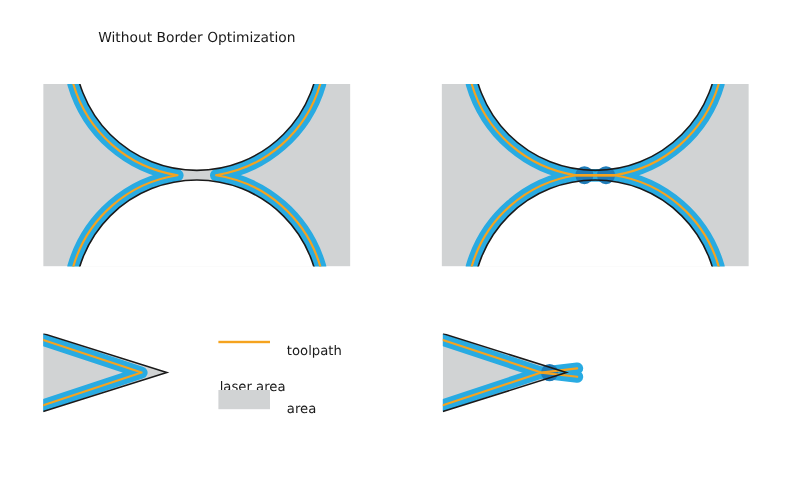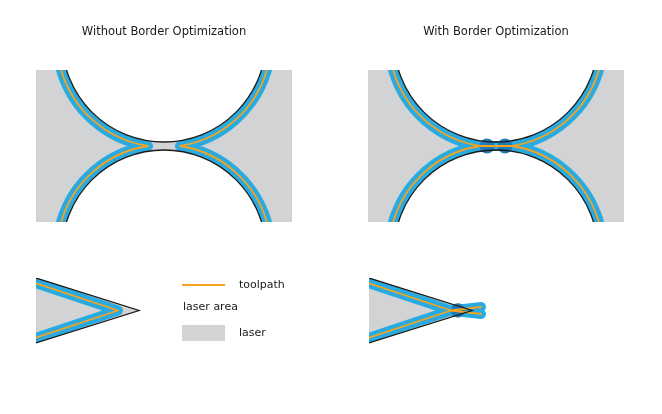--- a/index.html
+++ b/index.html
@@ -25,29 +25,28 @@
   .outline { fill:none; stroke:var(--outline,#1a1a1a); stroke-width:1.3; }
   .overlap { fill:var(--laser-overlap,#1f7cb8); }
   
   .legend-row { position:absolute; left:182px; height:16px; display:flex;
                 align-items:center; }
   .legend-swatch-box { width:43px; height:16px; margin-right:14px; }
   .legend-swatch-line { width:43px; height:2.5px; margin-right:14px;
                         background:var(--toolpath,#f5a31f); }
   .swatch-laser { background:var(--laser-area,#29abe2); }
   .swatch-part  { background:var(--part,#d1d3d4); }
-  .legend-label { font-size:11px; color:var(--text,#1a1a1a); line-height:16px; }
+  .legend-label { font-size:11px; color:var(--text,#1a1a1a); line-height:16px;margin-top:16px; }
 </style>
 </head>
 <body>
 
 <div class="canvas">
 
   <div class="panel-title left">Without Border Optimization</div>
-  <div class="panel-title right">With Border Optimization</div>
 
   <svg class="diag" style="left:36px; top:70px;" width="256" height="152" viewBox="0 0 256 152">
     <defs>
         <clipPath id="clipA">
           <rect x="0" y="0" width="256" height="152"></rect>
         </clipPath>
       </defs>
     <g clip-path="url(#clipA)">
       <rect class="part" x="0" y="0" width="256" height="152"></rect>
       <circle class="cut" cx="128" cy="-30" r="102"></circle>
@@ -121,17 +120,17 @@
     <div class="legend-row" style="top:277px;">
       <span class="legend-swatch-line"></span>
       <span class="legend-label">toolpath</span>
     </div>
     <div class="legend-row" style="top:299px;flex-direction:column;">
       <span class="legend-swatch-box swatch-laser"></span>
       <span class="legend-label">laser area</span>
     </div>
     <div class="legend-row" style="top:325px;">
       <span class="legend-swatch-box swatch-part"></span>
-      <span class="legend-label">laser</span>
+      <span class="legend-label">area</span>
     </div>
   </div>
 
 </div>
 
 </body></html>

